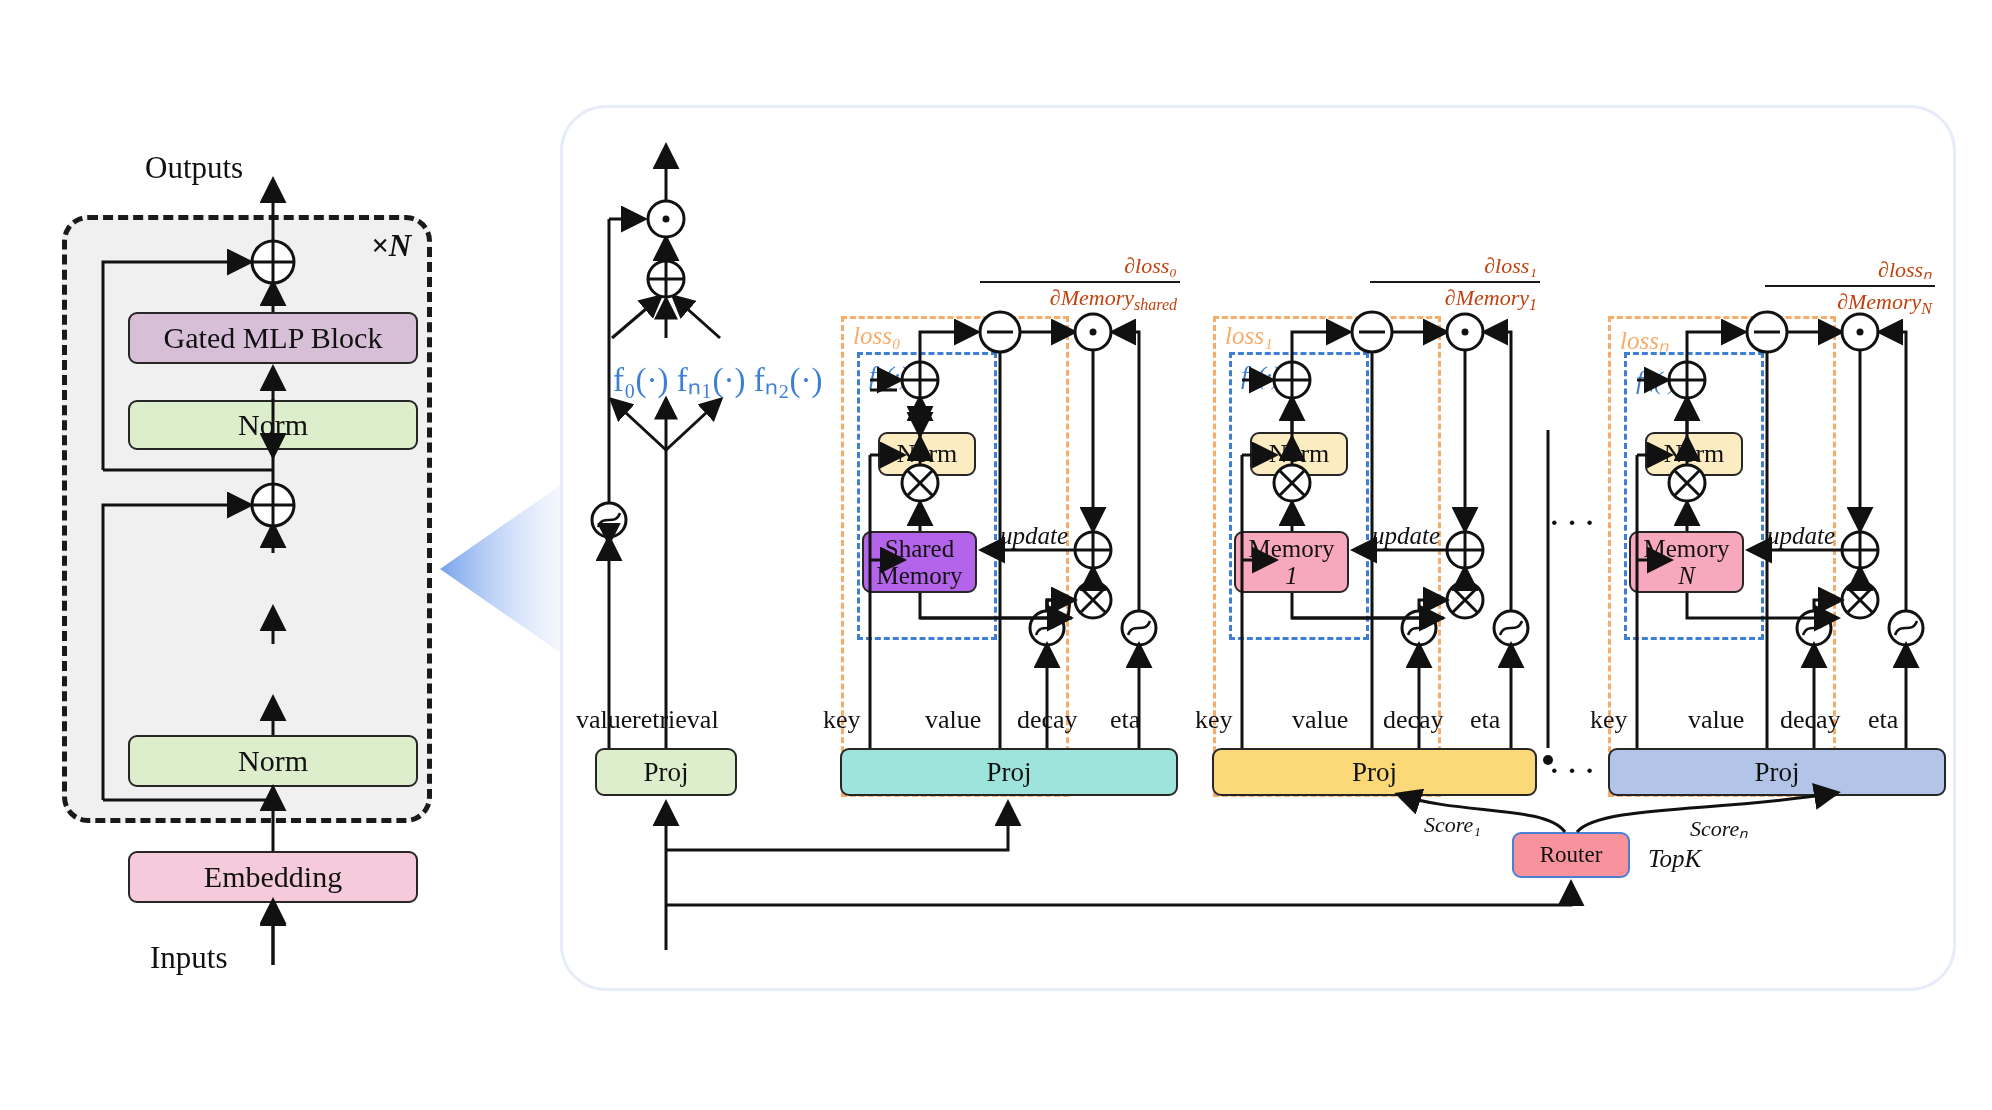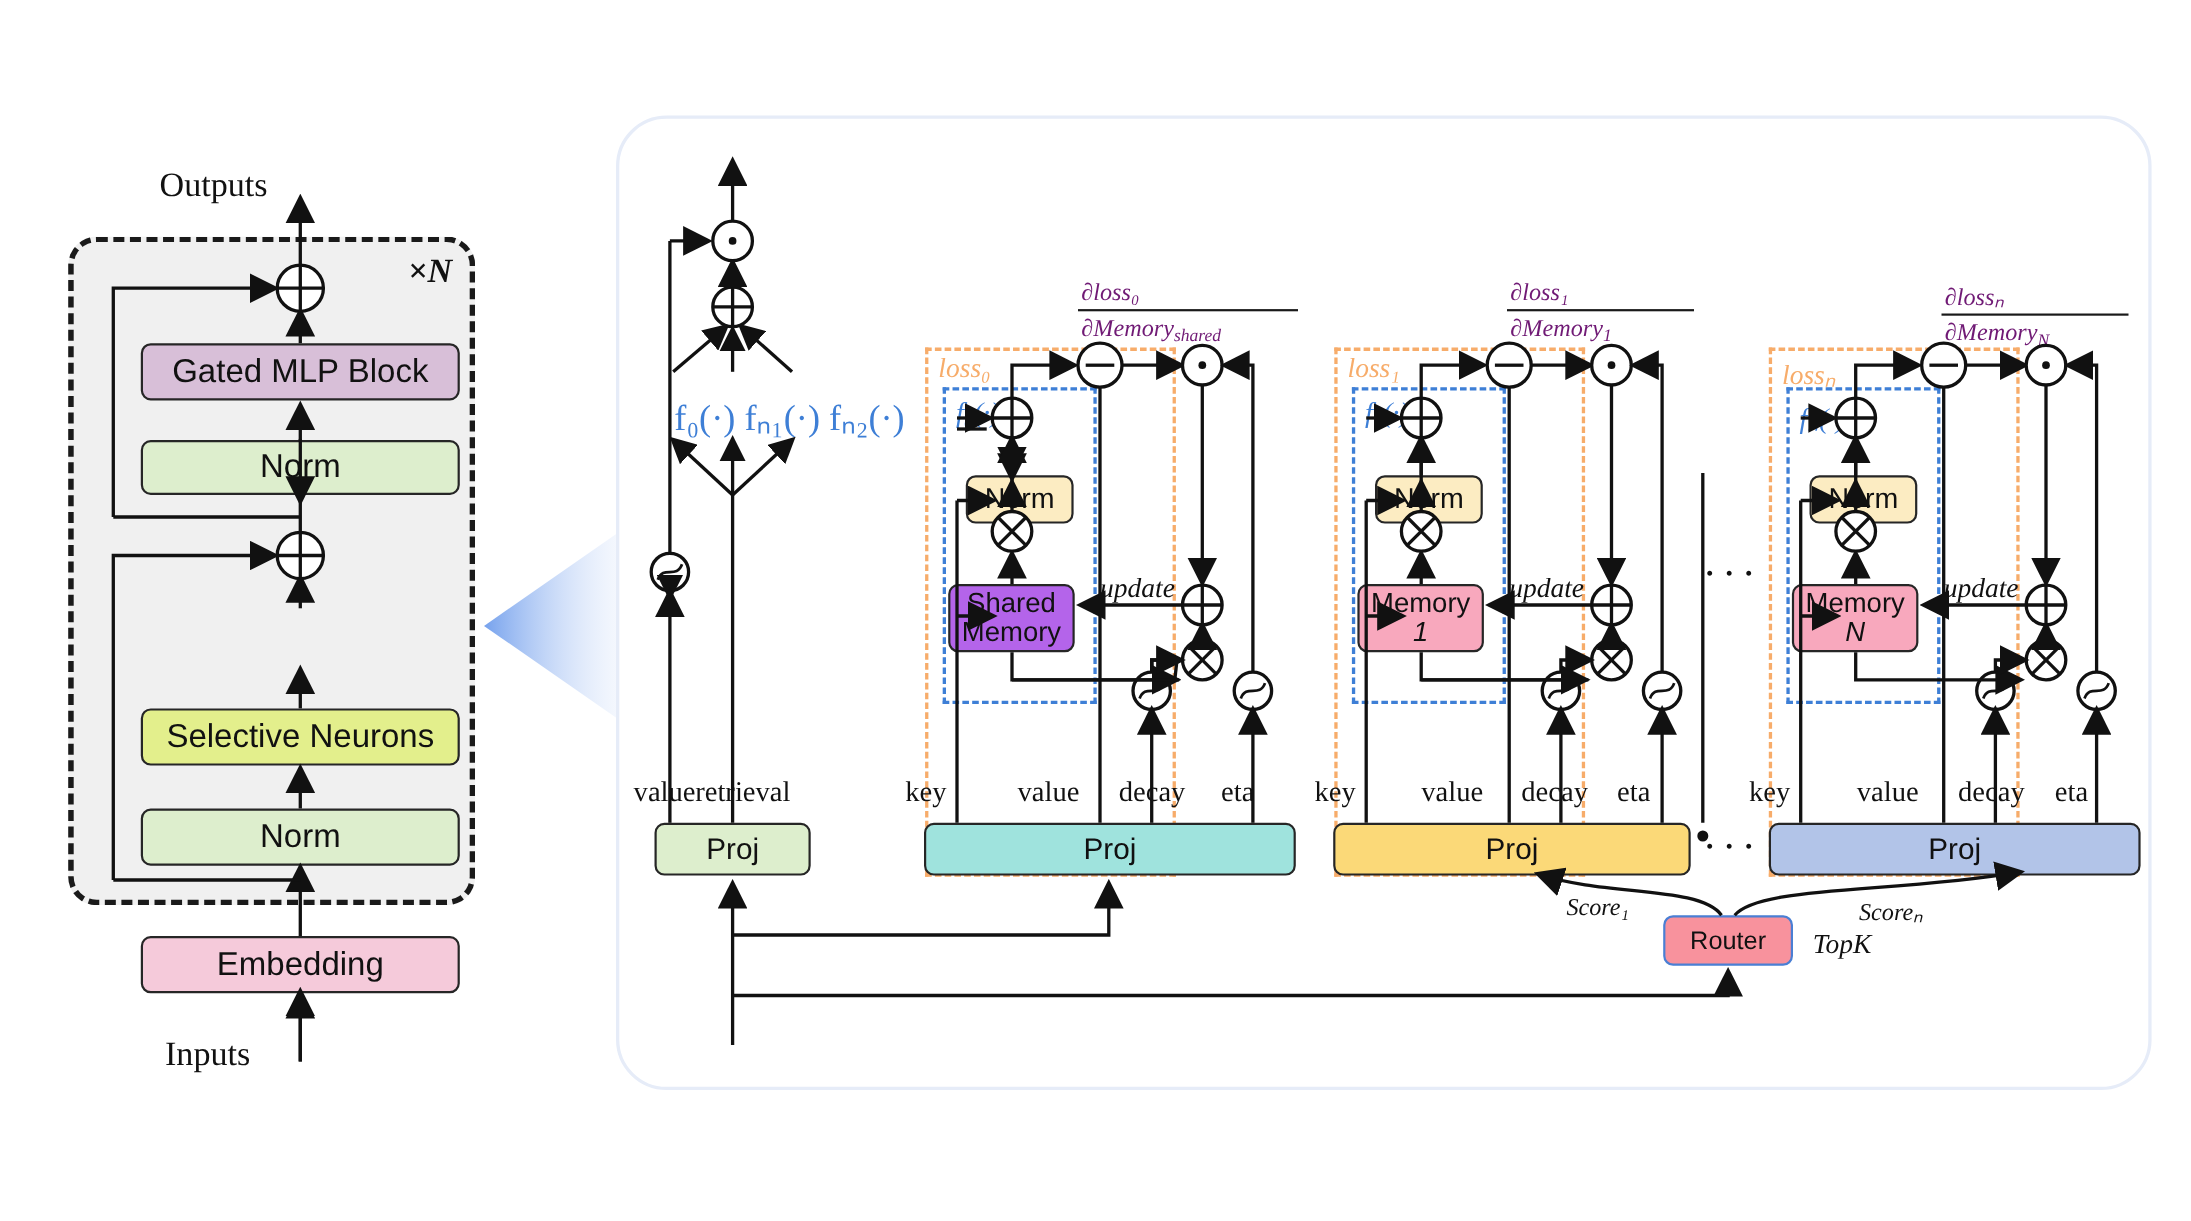--- a/index.html
+++ b/index.html
@@ -20,21 +20,21 @@
   .dashed-module {
     position:absolute; left:62px; top:215px; width:370px; height:608px;
     border:5px dashed #1a1a1a; border-radius:26px; background:#f0f0f0;
   }
 
   
   .nbox {
     position:absolute; border:2.5px solid #262626; border-radius:9px;
     display:flex; align-items:center; justify-content:center;
     text-align:center; color:#111; line-height:1.05;
-    font-family:Liberation Sans, sans-serif;
+    font-family:Liberation Serif, serif;
   }
 
   
   .b-gmlp  { left:128px; top:312px; width:290px; height:52px; background:#d8bfd8; font-size:30px; }
   .b-norm2 { left:128px; top:400px; width:290px; height:50px; background:#ddeecd; font-size:30px; }
   .b-yan   { left:128px; top:553px; width:290px; height:52px; background:#ee8b84; font-size:30px; }
   .b-sel   { left:128px; top:644px; width:290px; height:52px; background:#e3ef8c; font-size:30px; }
   .b-norm1 { left:128px; top:735px; width:290px; height:52px; background:#ddeecd; font-size:30px; }
   .b-emb   { left:128px; top:851px; width:290px; height:52px; background:#f5cada; font-size:30px; }
 
@@ -76,21 +76,21 @@
   .do-0 { left:841px; top:316px; width:228px; height:481px; }
   .db-0 { left:857px; top:352px; width:140px; height:288px; }
   .do-1 { left:1213px; top:316px; width:228px; height:481px; }
   .db-1 { left:1229px; top:352px; width:140px; height:288px; }
   .do-N { left:1608px; top:316px; width:228px; height:481px; }
   .db-N { left:1624px; top:352px; width:140px; height:288px; }
 
   .tag-loss { position:absolute; color:#f7ac6a; font-style:italic; font-size:25px; }
   .tag-f    { position:absolute; color:#3e7fd6; font-style:italic; font-size:26px; }
 
-  .frac { position:absolute; text-align:left; color:#701a75; font-style:italic; }
+  .frac { position:absolute; text-align:right; color:#c2410c; font-style:italic; }
   .frac .num { font-size:22px; padding:0 3px; }
   .frac .den { font-size:22px; padding:0 3px; }
   .frac .bar { height:2px; background:#1a1a1a; margin:2px 0; }
 
   .io-lbl { position:absolute; font-size:26px; color:#111; }
   .upd-lbl { position:absolute; font-size:25px; font-style:italic; color:#111; }
   .score-lbl { position:absolute; font-size:22px; font-style:italic; color:#111; }
   .topk-lbl { position:absolute; font-size:25px; font-style:italic; color:#111; }
   .dots { position:absolute; font-size:38px; letter-spacing:5px; color:#111; }
 
@@ -104,21 +104,20 @@
 <div id="root">
 
   <div class="lbl t-outputs">Outputs</div>
   <div class="lbl t-inputs">Inputs</div>
 
   <div class="dashed-module"></div>
   <div class="lbl t-xn">×N</div>
 
   <div class="nbox b-gmlp" style="background: rgb(216, 191, 216);">Gated MLP Block</div>
   <div class="nbox b-norm2" style="background: rgb(221, 238, 205);">Norm</div>
-  <div class="nbox b-sel" style="background: rgb(227, 239, 140);">Selective Neurons</div>
   <div class="nbox b-norm1" style="background: rgb(221, 238, 205);">Norm</div>
   <div class="nbox b-emb" style="background: rgb(245, 202, 218);">Embedding</div>
 
   <svg class="grad-arrow" viewBox="0 0 128 178">
     <defs>
       <linearGradient id="gz" x1="0" y1="0" x2="1" y2="0">
         <stop offset="0" stop-color="#6f9dec" stop-opacity="0.95"></stop>
         <stop offset="1" stop-color="#dfe9fb" stop-opacity="0.25"></stop>
       </linearGradient>
     </defs>

